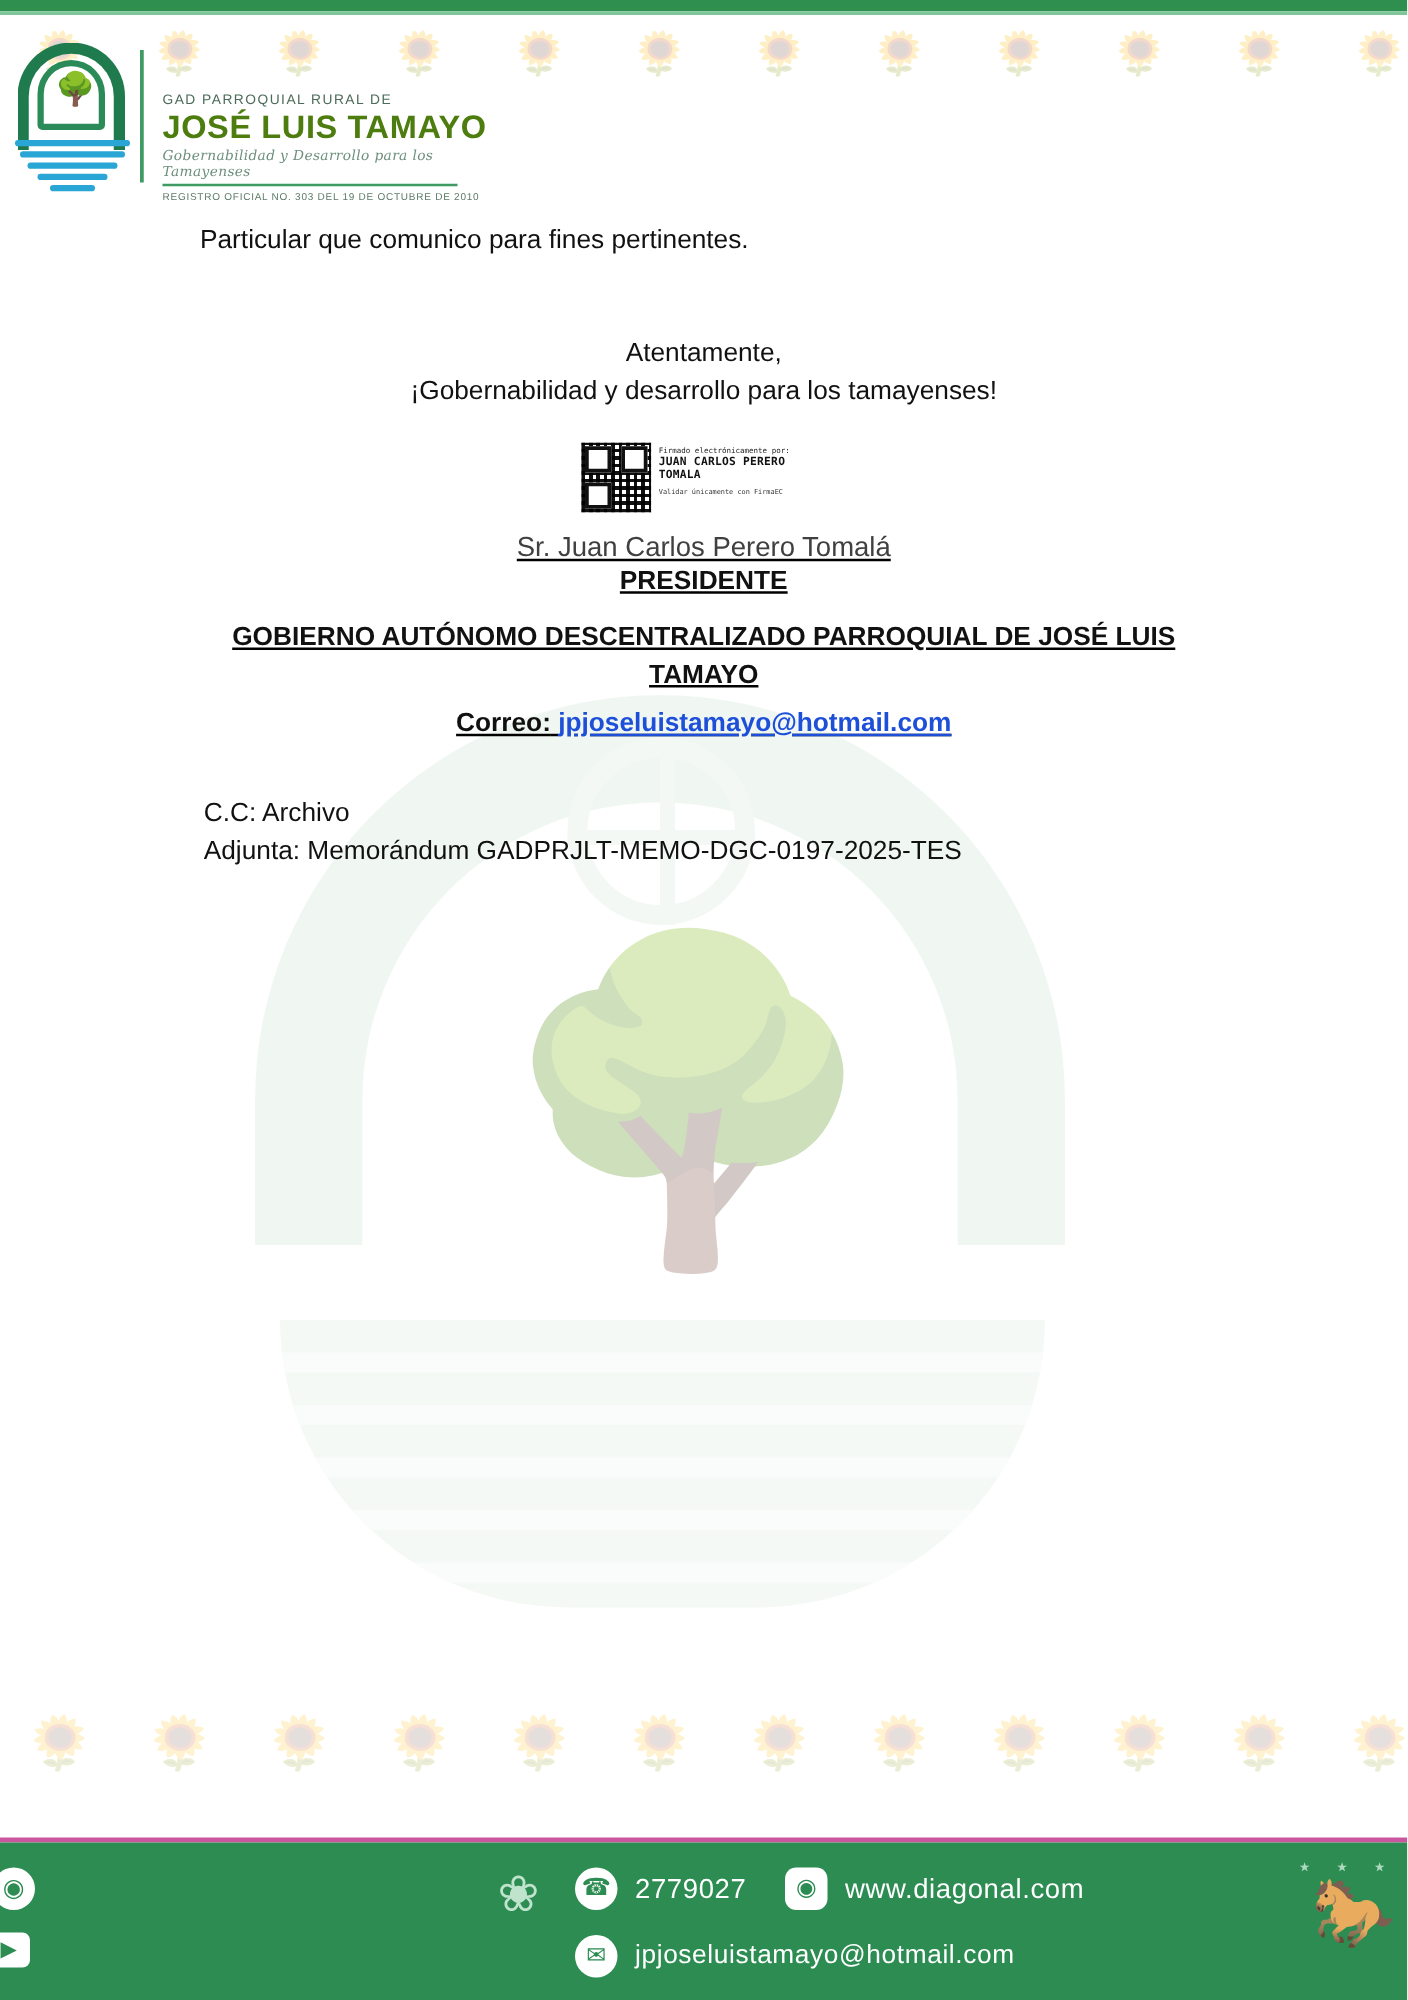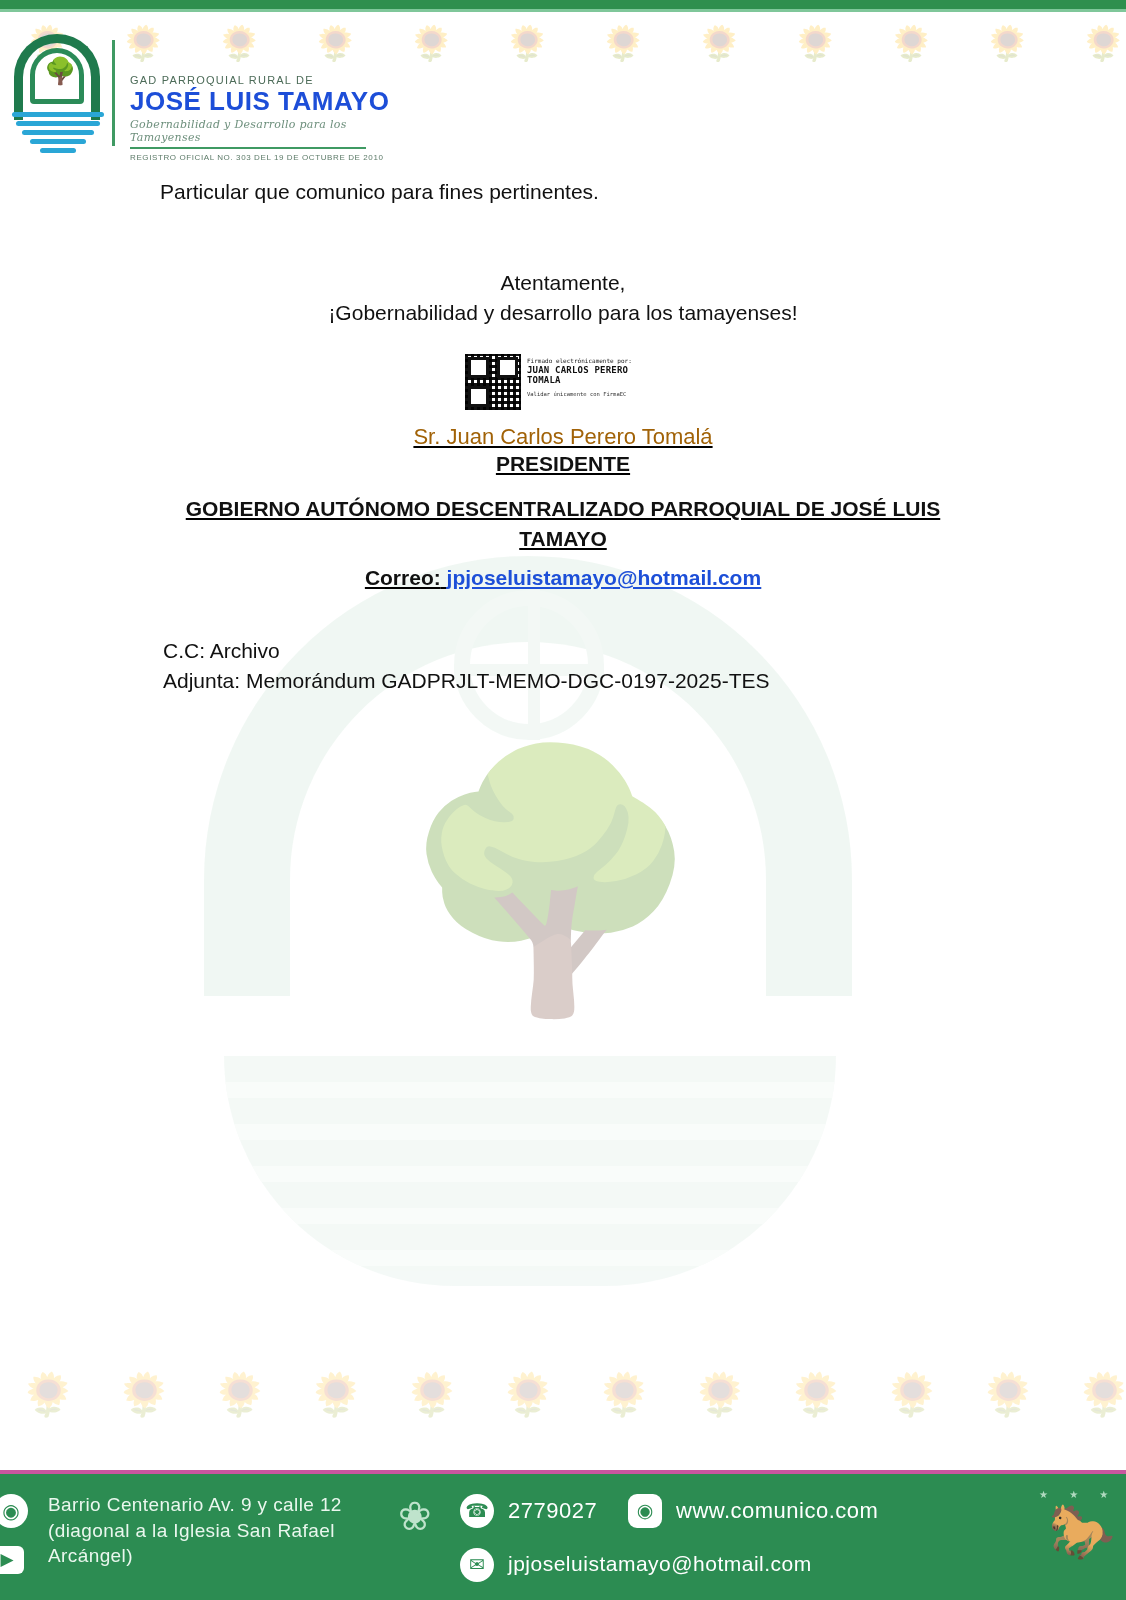--- a/index.html
+++ b/index.html
@@ -125,21 +125,21 @@
   .head-kicker {
     font-size: 11px;
     letter-spacing: 1.2px;
     color: #4c6b58;
     margin-bottom: 2px;
   }
   .head-title {
     font-size: 26px;
     font-weight: bold;
     letter-spacing: .5px;
-    color: #1d4ed8;
+    color: #4d7c0f;
     line-height: 1.05;
   }
   .head-slogan {
     margin-top: 3px;
     font-family: "DejaVu Serif", serif;
     font-style: italic;
     font-size: 11px;
     color: #6d8f7c;
     letter-spacing: .3px;
   }
@@ -279,21 +279,21 @@
     font-family: "DejaVu Sans Mono", monospace;
     line-height: 1.15;
   }
   .sig-meta .firmado { font-size: 6px; color: #222; }
   .sig-meta .name { font-size: 9px; font-weight: bold; color: #111; letter-spacing: .2px; }
   .sig-meta .validar { font-size: 5.5px; color: #333; margin-top: 5px; }
 
   .sig-name {
     margin-top: 6px;
     font-size: 22px;
-    color: #a16207;
+    color: #404040;
     text-align: center;
   }
   .sig-role {
     margin-top: 2px;
     font-size: 21px;
     font-weight: bold;
     color: #111;
   }
   .sig-org {
     margin-top: 18px;
@@ -534,28 +534,27 @@
     <span class="orn">🌻</span>
     <span class="orn">🌻</span>
   </div>
 
   <div class="footer-rule-top"></div>
 
   <div class="footer">
     <div class="footer-pin">◉</div>
     <div class="footer-pin2">▶</div>
 
-    <div class="footer-address">Barrio Centenario Av. 9 y calle 12 (diagonal a la Iglesia San Rafael Arcángel)</div>
     <div class="footer-flower">❀</div>
 
     <div class="ico round ico-phone">☎</div>
     <div class="footer-phone">2779027</div>
 
     <div class="ico ico-web">◉</div>
-    <div class="footer-web">www.comunico.com</div>
+    <div class="footer-web">www.diagonal.com</div>
 
     <div class="ico round ico-mail">✉</div>
     <div class="footer-mail">jpjoseluistamayo@hotmail.com</div>
 
     <div class="footer-art">
       <span class="small">⋆ ⋆ ⋆</span>🐎
     </div>
   </div>
 </div>
 

